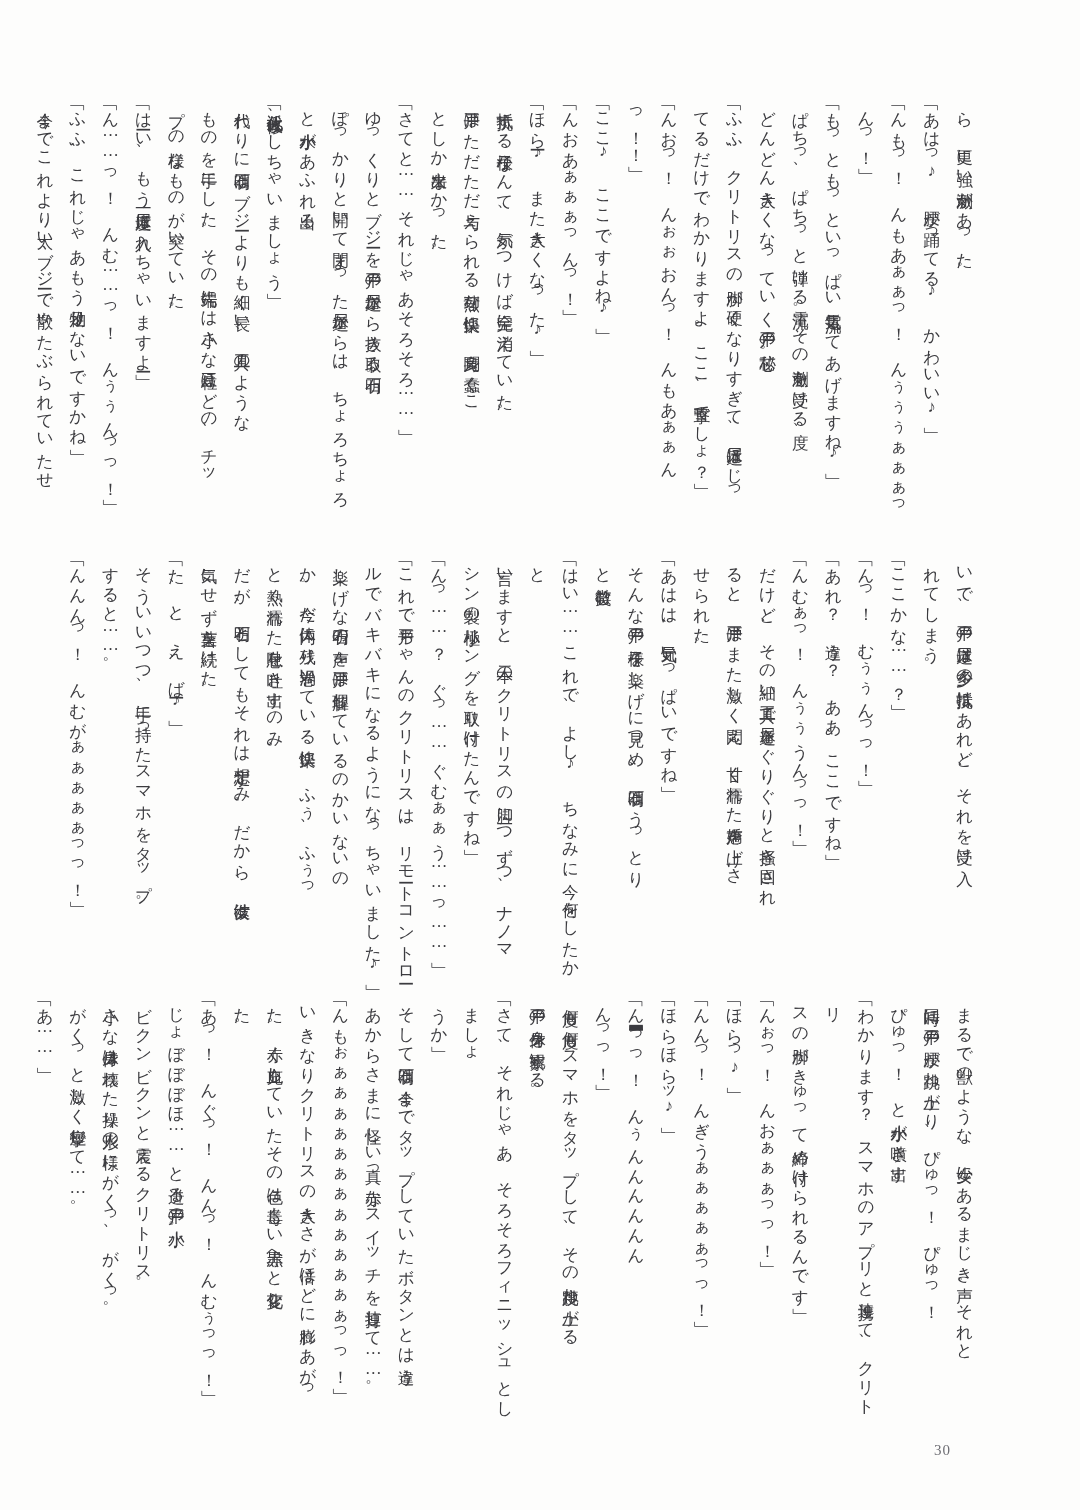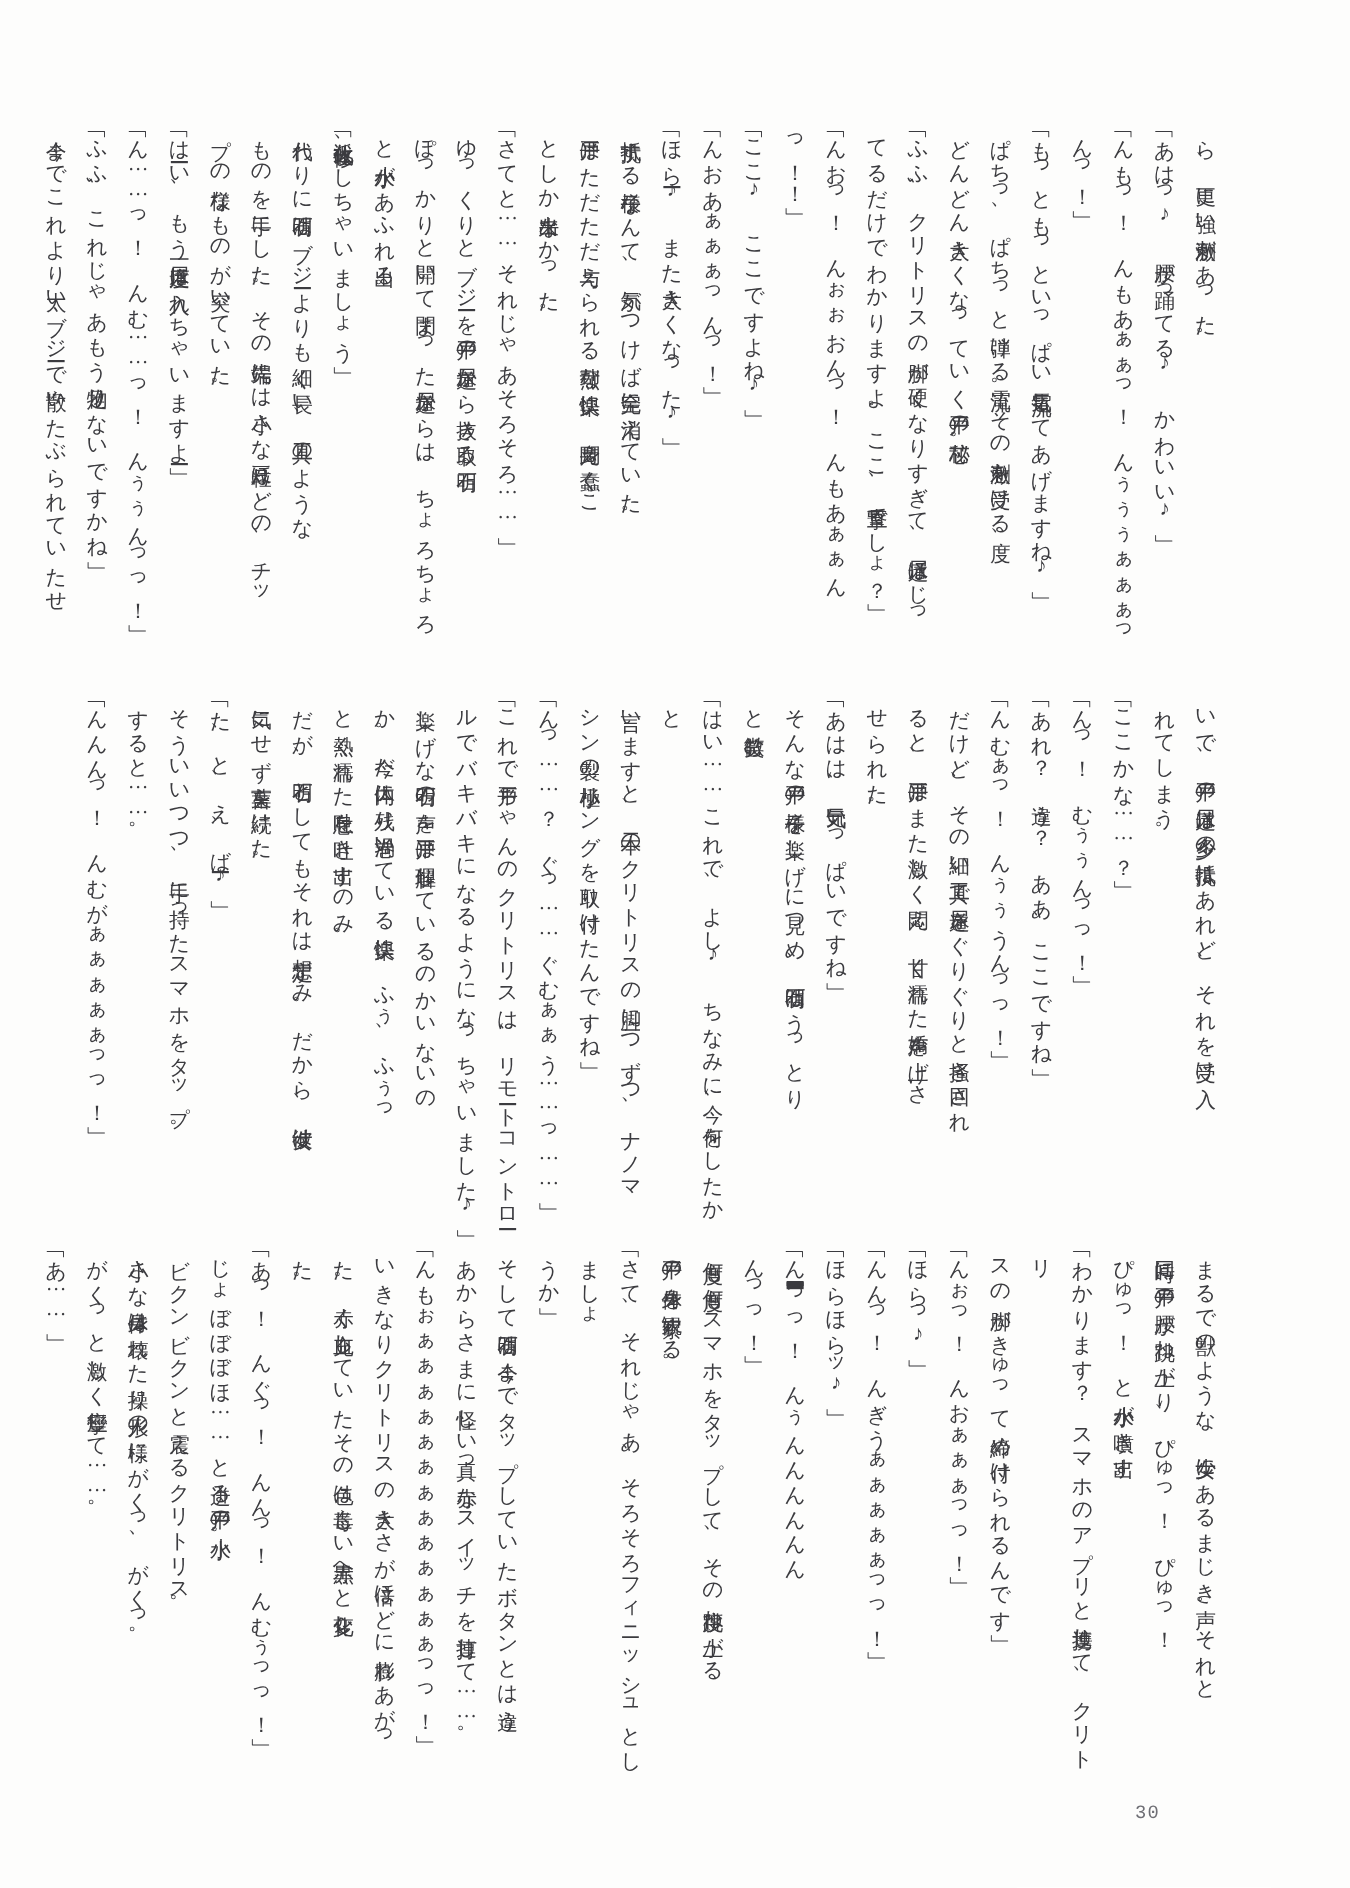--- a/index.html
+++ b/index.html
@@ -34,26 +34,26 @@
     padding: 0;
     text-indent: 0;
   }
 
   #block1 { right: 100px; top: 100px; height: 420px; width: 880px; }
   #block2 { right: 100px; top: 556px; height: 420px; width: 880px; }
   #block3 { right: 100px; top: 996px; height: 420px; width: 880px; }
 
   #folio {
     position: absolute;
-    left: 908px;
+    left: 934px;
     top: 1442px;
     font-size: 15px;
     color: #6e6e74;
     letter-spacing: 0.06em;
-    font-family: Liberation Mono, monospace;
+    font-family: Liberation Serif, serif;
   }
 </style>
 </head>
 <body>
 
 <div id="page" style="background: rgb(253, 253, 252);">
 
   <div class="block" id="block1" style="color: rgb(59, 59, 63);">
       <p>ら、更に強い刺激があった。</p>
       <p>「あはっ♪　腰が踊ってる♪　かわいい♪」</p>

